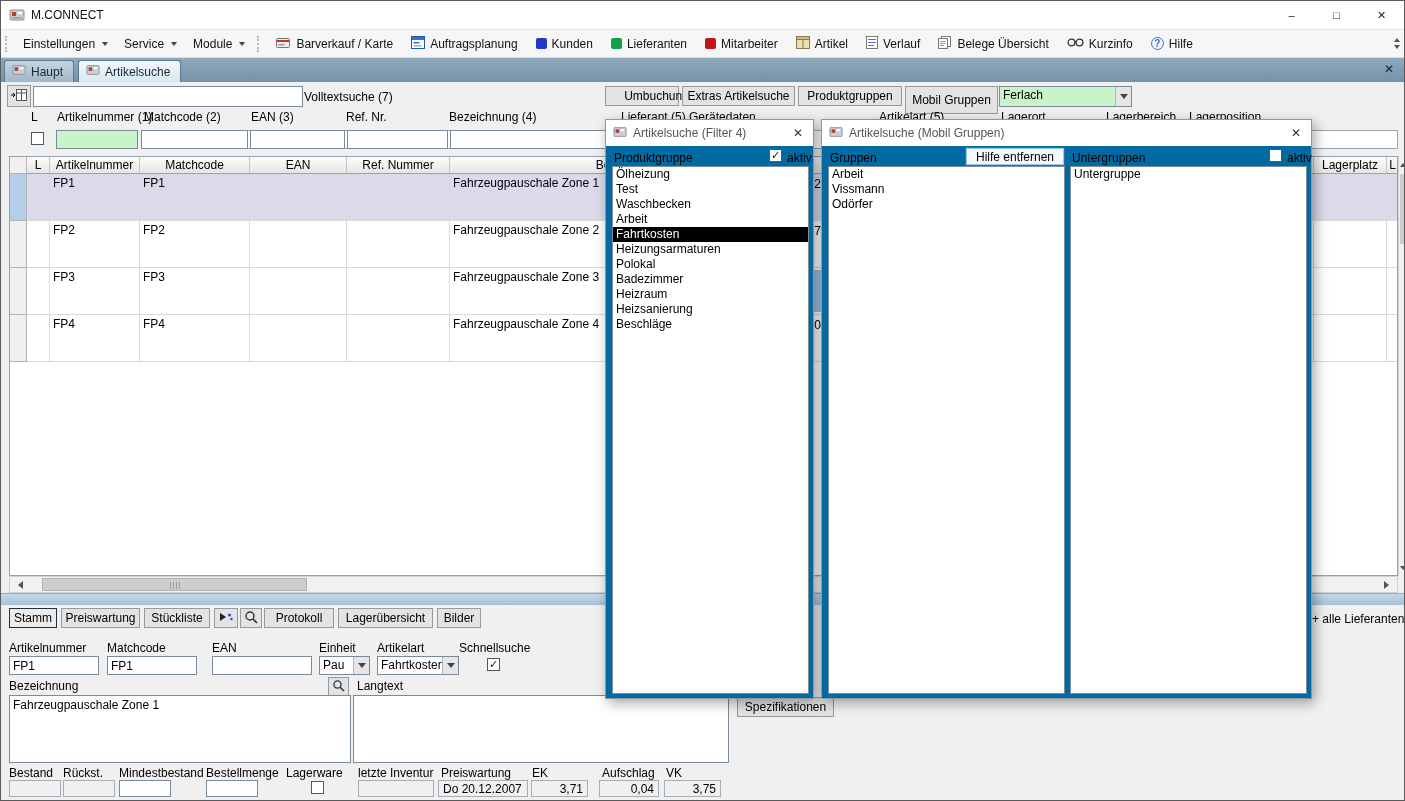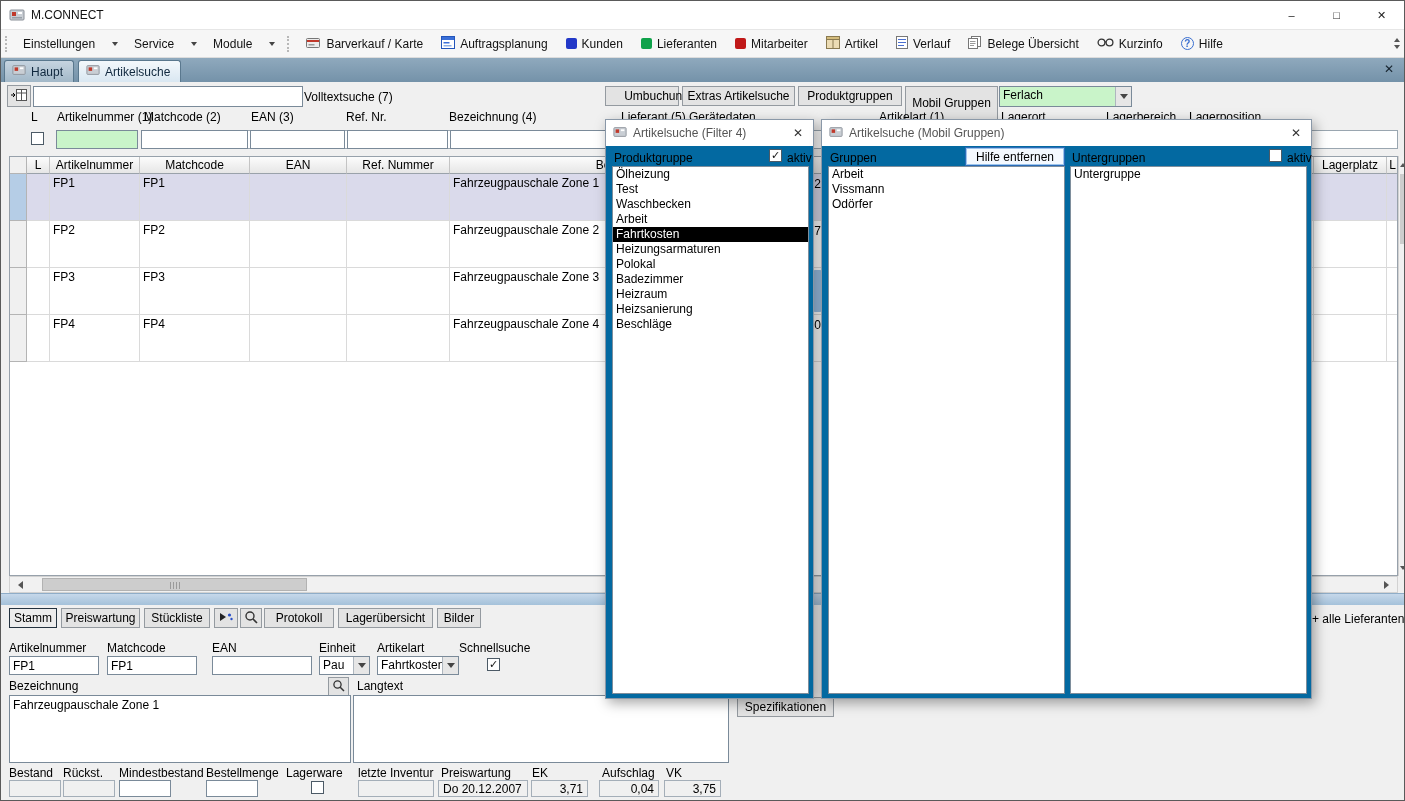--- a/index.html
+++ b/index.html
@@ -9,21 +9,21 @@
   
   .titlebar { position:absolute; left:0; top:0; width:100%; height:29px; background:#fff; border-bottom:1px solid #e6e6e6; display:flex; align-items:center; }
   .titlebar .app-ic { margin:0 6px 0 8px; display:flex; }
   .title-text { font-size:12px; color:#111; }
   .win-btns { margin-left:auto; display:flex; height:100%; }
   .win-btn { width:45px; height:100%; display:flex; align-items:center; justify-content:center; font-size:11px; color:#222; }
 
   
   .toolbar { position:absolute; left:0; top:29px; width:100%; height:28px; background:#f6f6f6; border-bottom:1px solid #dcdcdc; display:flex; align-items:center; }
   .grip { width:5px; height:16px; border-left:2px dotted #b8b8b8; margin:0 5px 0 4px; }
-  .menu-item { display:flex; align-items:center; gap:17px; padding:0 8px; height:22px; color:#111; }
+  .menu-item { display:flex; align-items:center; gap:7px; padding:0 8px; height:22px; color:#111; }
   .caret { width:0; height:0; border:3px solid transparent; border-top:4px solid #444; margin-top:3px; }
   .tb-btn { display:flex; align-items:center; gap:5px; padding:0 9px; height:22px; color:#111; white-space:nowrap; }
   .sq { width:11px; height:11px; border-radius:2px; display:inline-block; }
   .help-ic { width:13px; height:13px; border:1px solid #3a6fd0; border-radius:50%; color:#3a6fd0; font-size:10px; line-height:11px; text-align:center; font-weight:bold; }
   .tb-overflow { margin-left:auto; margin-right:4px; display:flex; flex-direction:column; gap:3px; align-items:center; }
   .tri-up-s { width:0; height:0; border:3px solid transparent; border-bottom:4px solid #555; }
   .tri-dn-s { width:0; height:0; border:3px solid transparent; border-top:4px solid #555; }
 
   
   .tabstrip { position:absolute; left:0; top:57px; width:100%; height:24px; background:linear-gradient(180deg,#8fa9bd,#7492a9); display:flex; align-items:flex-end; }
@@ -223,37 +223,37 @@
           <line x1="10.5" y1="1.5" x2="10.5" y2="12.5" stroke="#555"></line>
           <path d="M0 7 h4 M2 5 l2 2 -2 2" stroke="#000" fill="none"></path>
         </svg></span>
   </div>
   <input class="tin" style="left: 32px; top: 85px; width: 270px; height: 21px;" value="">
   <span class="lbl" style="left:303px; top:89px;">Volltextsuche (7)</span>
 
   <div class="btn" style="left:604px; top:85px; width:74px; height:20px;padding-left:29px;">Umbuchung</div>
   <div class="btn" style="left:681px; top:85px; width:113px; height:20px;">Extras Artikelsuche</div>
   <div class="btn" style="left:797px; top:85px; width:104px; height:20px;">Produktgruppen</div>
-  <div class="btn" style="left:904px; top:85px; width:93px; height:34px;">Mobil Gruppen</div>
+  <div class="btn" style="left:904px; top:85px; width:93px; height:28px;">Mobil Gruppen</div>
 
   <div class="combo" style="left:998px; top:85px; width:133px; height:21px;">
     <span class="cval green">Ferlach</span>
     <span class="cbtn">
         <span class="tri-dn"></span>
       </span>
   </div>
 
   <span class="lbl" style="left:30px; top:109px;">L</span>
   <span class="lbl" style="left:56px; top:109px;text-align:center;">Artikelnummer (1)</span>
   <span class="lbl" style="left:143px; top:109px;">Matchcode (2)</span>
   <span class="lbl" style="left:250px; top:109px;">EAN (3)</span>
   <span class="lbl" style="left:345px; top:109px;">Ref. Nr.</span>
   <span class="lbl" style="left:448px; top:109px;">Bezeichnung (4)</span>
   <span class="lbl" style="left:620px; top:109px;">Lieferant (5) Gerätedaten</span>
-  <span class="lbl" style="left:878px; top:109px;">Artikelart (1)</span>
+  <span class="lbl" style="left:878px; top:109px;">Artikelart (5)</span>
   <span class="lbl" style="left:1000px; top:109px;">Lagerort</span>
   <span class="lbl" style="left:1105px; top:109px;">Lagerbereich</span>
   <span class="lbl" style="left:1188px; top:109px;">Lagerposition</span>
 
   <span class="cb" style="left:30px; top:131px;"></span>
   <div class="tin" style="left:140px; top:129px; width:1257px; height:19px; border-color:#9aa6b0;"></div>
   <input class="tin green" style="left: 55px; top: 129px; width: 82px; height: 19px;">
   <input class="tin" style="left: 140px; top: 129px; width: 107px; height: 19px;">
   <input class="tin" style="left: 249px; top: 129px; width: 95px; height: 19px;">
   <input class="tin" style="left: 346px; top: 129px; width: 101px; height: 19px;">

